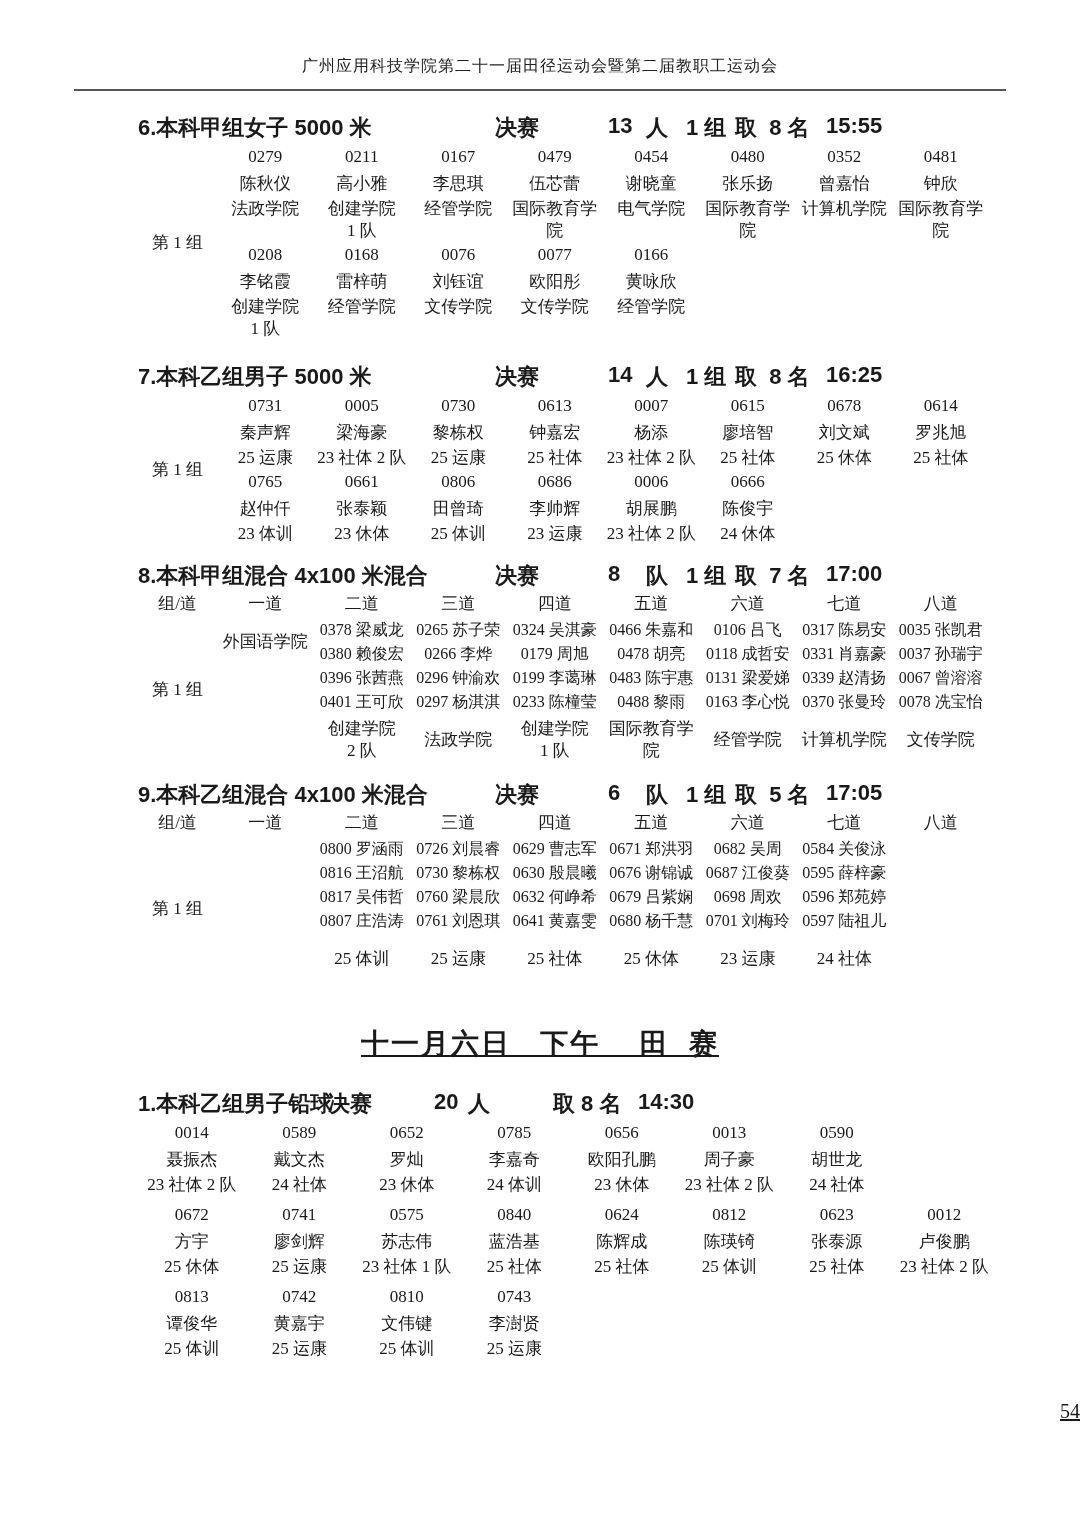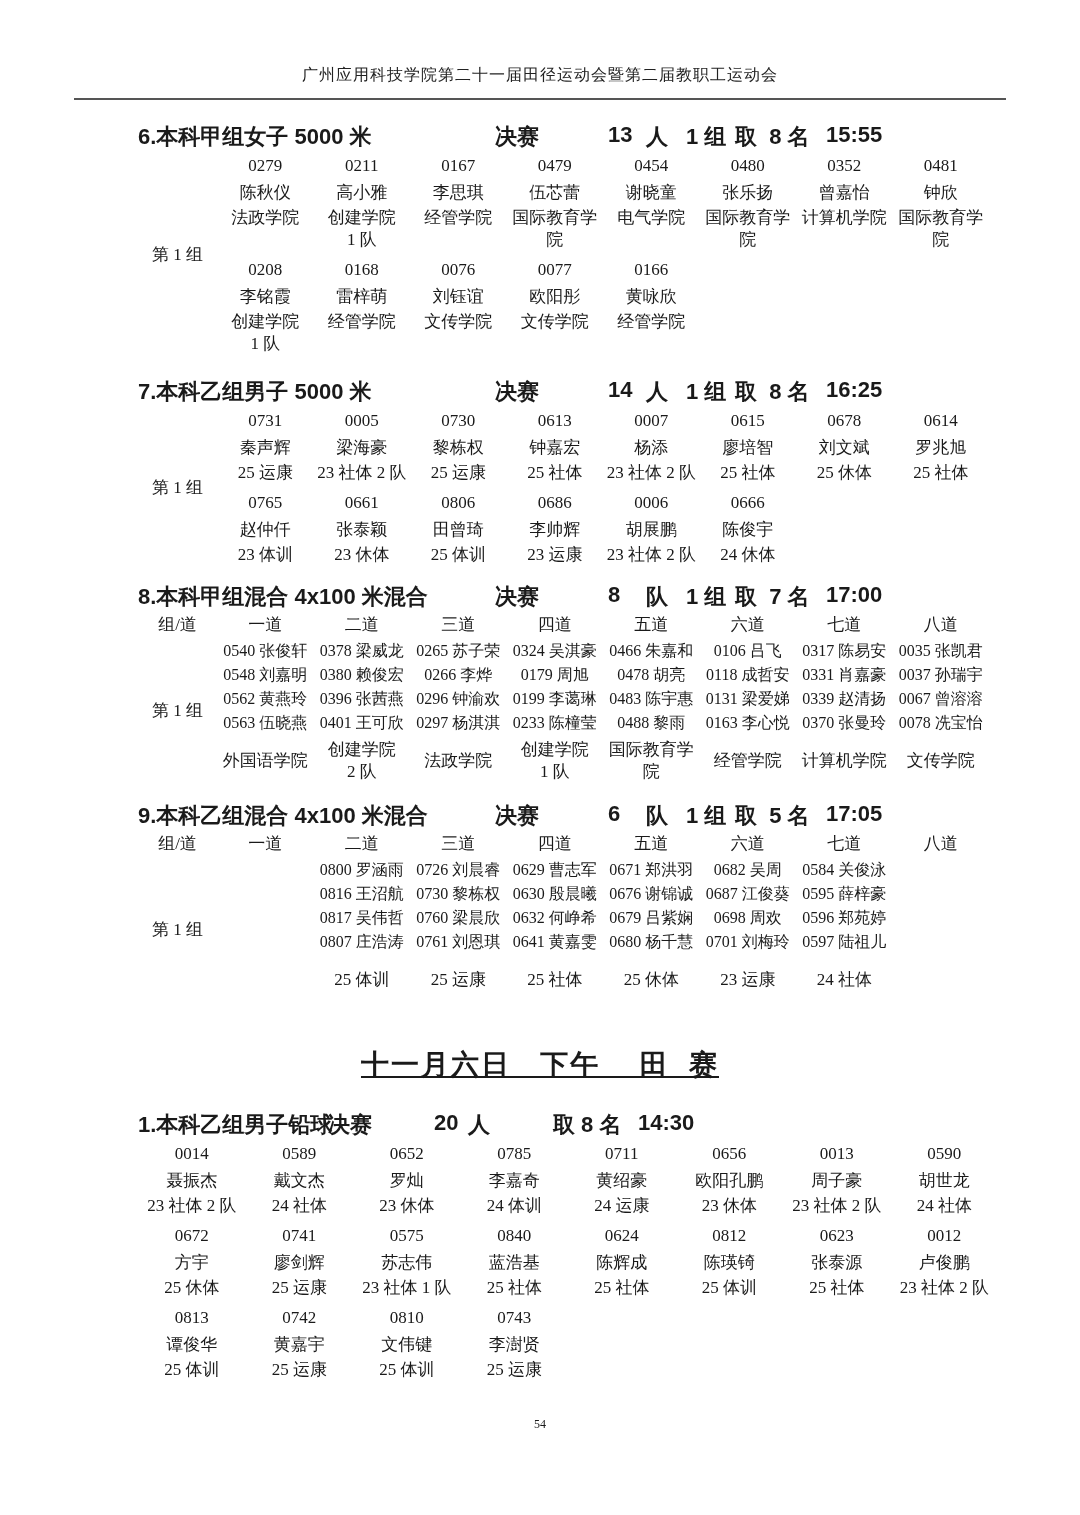--- a/index.html
+++ b/index.html
@@ -1,19 +1,19 @@
 <!DOCTYPE html>
 <html><head>
 <meta charset="utf-8">
 <style>
   html,body{margin:0;padding:0;background:#fff;}
   .page{
     position:relative;
     width:1080px;height:1495px;
-    margin:9px auto;
+    margin:0 auto;
     background:#fff;
     overflow:hidden;
     font-family:"Liberation Serif","DejaVu Serif",serif;
     color:#1a1a1a;
   }
   .doc-header{
     padding-top:56px;
     text-align:center;
     font-size:16px;
     letter-spacing:1px;
@@ -60,21 +60,21 @@
     display:flex; flex-direction:column;
     text-align:center;
     font-size:17px;
   }
   .group-col .lane-header-label{line-height:24px;}
   .group-col .group-label-wrap{
     flex:1; display:flex; align-items:center; justify-content:center;
   }
   .group-label{white-space:pre;}
   
-  .rows{display:flex; flex-direction:column; gap:6px;}
+  .rows{display:flex; flex-direction:column; }
   .arow{display:grid; grid-template-columns:repeat(8,96.5px);}
   .field-body .rows{margin-left:0;}
   .field-body .arow{grid-template-columns:repeat(8,107.5px);}
   .field-body .rows{gap:6px;}
   .cell{text-align:center;}
   .num{font-size:17px; line-height:26px; white-space:pre;}
   .aname{font-size:17px; line-height:28px; white-space:pre;}
   .team{font-size:17px; line-height:22px; white-space:pre-line;}
   
   .lanes{display:grid; grid-template-columns:repeat(8,96.5px);}
@@ -95,22 +95,23 @@
     font-weight:bold;
     font-family:"Liberation Sans","DejaVu Sans",sans-serif;
     letter-spacing:2px;
     white-space:pre;
     text-decoration:underline;
   }
   .ev1-wrap{margin-top:26px;}
   .page-footer{
     position:absolute;
     left:0; right:0; bottom:72px;
-    text-align:center;
-    font-size:12px;
+    text-align:right;
+    font-size:20px;
+    text-decoration:underline;
   }
 </style>
 </head>
 <body>
 
 <div class="page">
 
   <div class="doc-header">广州应用科技学院第二十一届田径运动会暨第二届教职工运动会</div>
   <hr class="doc-rule">
 
@@ -317,26 +318,20 @@
     <div class="event-body">
       <div class="group-col">
         <div class="lane-header-label">组/道</div>
         <div class="group-label-wrap">
             <span class="group-label">第 1 组</span>
           </div>
       </div>
       <div class="lanes">
           <div class="lane">
             <div class="lane-label">一道</div>
-            <div class="lane-members">
-              <div class="member">0540 张俊轩</div>
-              <div class="member">0548 刘嘉明</div>
-              <div class="member">0562 黄燕玲</div>
-              <div class="member">0563 伍晓燕</div>
-            </div>
             <div class="team">外国语学院</div>
           </div>
           <div class="lane">
             <div class="lane-label">二道</div>
             <div class="lane-members">
               <div class="member">0378 梁威龙</div>
               <div class="member">0380 赖俊宏</div>
               <div class="member">0396 张茜燕</div>
               <div class="member">0401 王可欣</div>
             </div>
@@ -539,25 +534,20 @@
               <div class="num">0652</div>
               <div class="aname">罗灿</div>
               <div class="team">23 休体</div>
             </div>
             <div class="cell">
               <div class="num">0785</div>
               <div class="aname">李嘉奇</div>
               <div class="team">24 体训</div>
             </div>
             <div class="cell">
-              <div class="num">0711</div>
-              <div class="aname">黄绍豪</div>
-              <div class="team">24 运康</div>
-            </div>
-            <div class="cell">
               <div class="num">0656</div>
               <div class="aname">欧阳孔鹏</div>
               <div class="team">23 休体</div>
             </div>
             <div class="cell">
               <div class="num">0013</div>
               <div class="aname">周子豪</div>
               <div class="team">23 社体 2 队</div>
             </div>
             <div class="cell">

